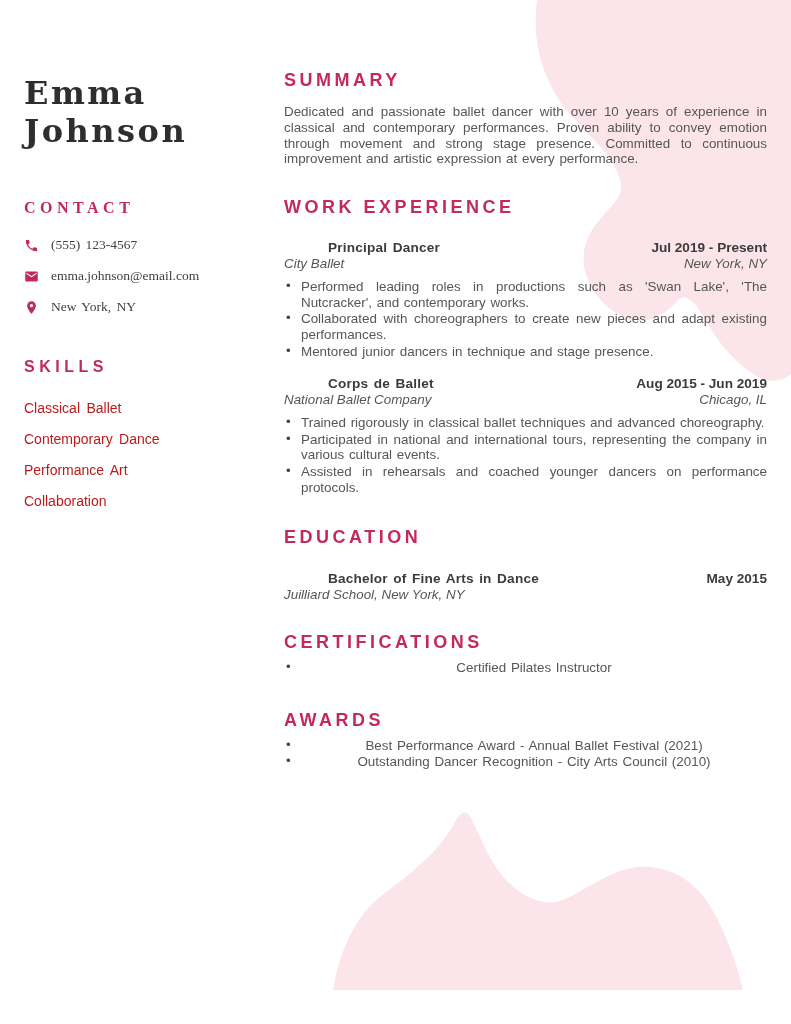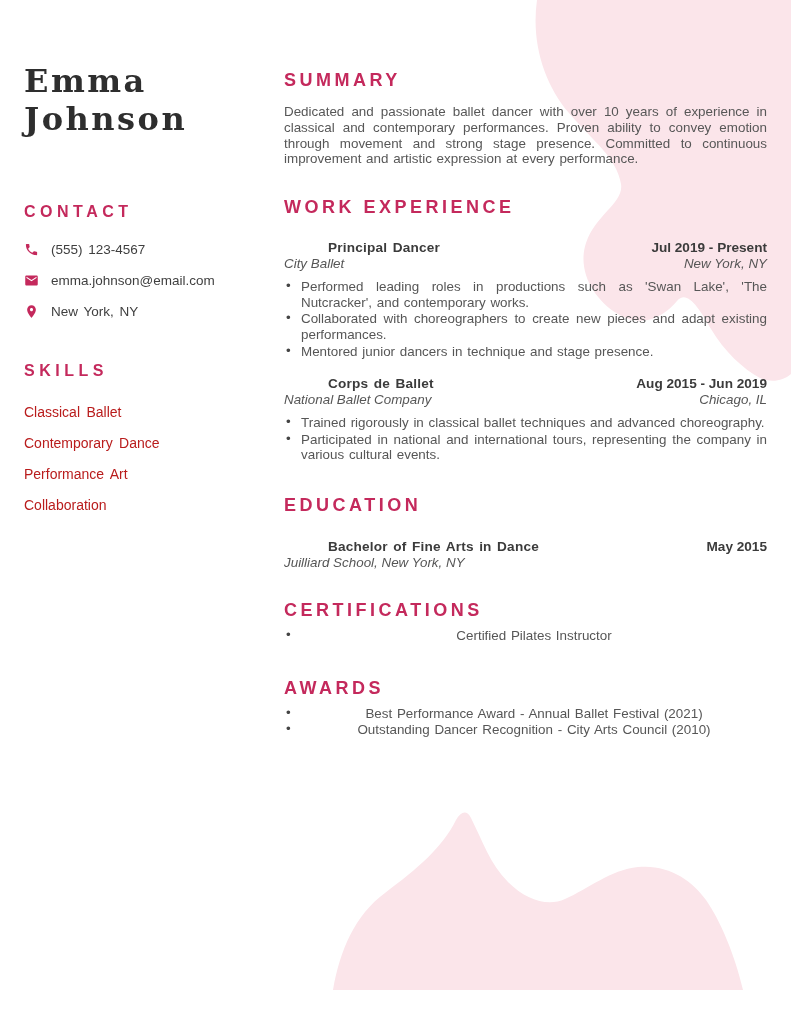--- a/index.html
+++ b/index.html
@@ -6,31 +6,31 @@
   html,body { background:#e8e8e8; }
   .page {
     position:relative; width:791px; height:1024px; margin:0 auto;
     background:#ffffff; overflow:hidden;
     font-family:"Liberation Sans", sans-serif;
   }
   .blob-layer { position:absolute; inset:0; z-index:0; pointer-events:none; }
   .content { position:relative; z-index:1; }
 
   
-  .sidebar { position:absolute; left:24px; top:0; width:232px; }
+  .sidebar { position:absolute; left:24px; top:12px; width:232px; }
   .name {
     margin-top:62px;
     font-family:"DejaVu Serif", serif; font-weight:700;
     font-size:32px; line-height:38px; letter-spacing:2.5px; color:#2e2e2e;
   }
   .side-heading {
     font-size:16px; font-weight:700; letter-spacing:4.5px;
     color:#c4295c; line-height:20px;
   }
-  .contact-block { margin-top:64px; }
+  .contact-block { margin-top:48px;font-family:Liberation Serif, serif; }
   .contact-list { margin-top:20px; }
   .contact-row { display:flex; align-items:flex-end; gap:12px; margin-bottom:16px; height:15px; }
   .contact-row svg { width:15px; height:15px; flex:0 0 15px; fill:#c4295c; }
   .contact-text { font-size:13.5px; color:#3f3f3f; word-spacing:2px; white-space:nowrap; }
   .skills-block { margin-top:42px; }
   .skills-list { margin-top:24px; list-style:none; }
   .skills-list li { font-size:14px; color:#b91c1c; line-height:15px; margin-bottom:16px; word-spacing:2.5px; }
 
   
   .main { position:absolute; left:284px; top:0; width:483px; }
@@ -152,20 +152,21 @@
           <span class="entry-title">Corps de Ballet</span>
           <span class="entry-date">Aug 2015 - Jun 2019</span>
         </div>
         <div class="entry-sub">
           <span class="entry-company">National Ballet Company</span>
           <span class="entry-loc">Chicago, IL</span>
         </div>
         <ul class="bullets">
           <li>Trained rigorously in classical ballet techniques and advanced choreography.</li>
           <li>Participated in national and international tours, representing the company in various cultural events.</li>
+          <li>Assisted in rehearsals and coached younger dancers on performance protocols.</li>
         </ul>
       </div>
 
       <h2 class="main-heading mh-education">EDUCATION</h2>
       <div class="edu-entry">
         <div class="entry-head">
           <span class="entry-title">Bachelor of Fine Arts in Dance</span>
           <span class="entry-date">May 2015</span>
         </div>
         <div class="entry-sub">

